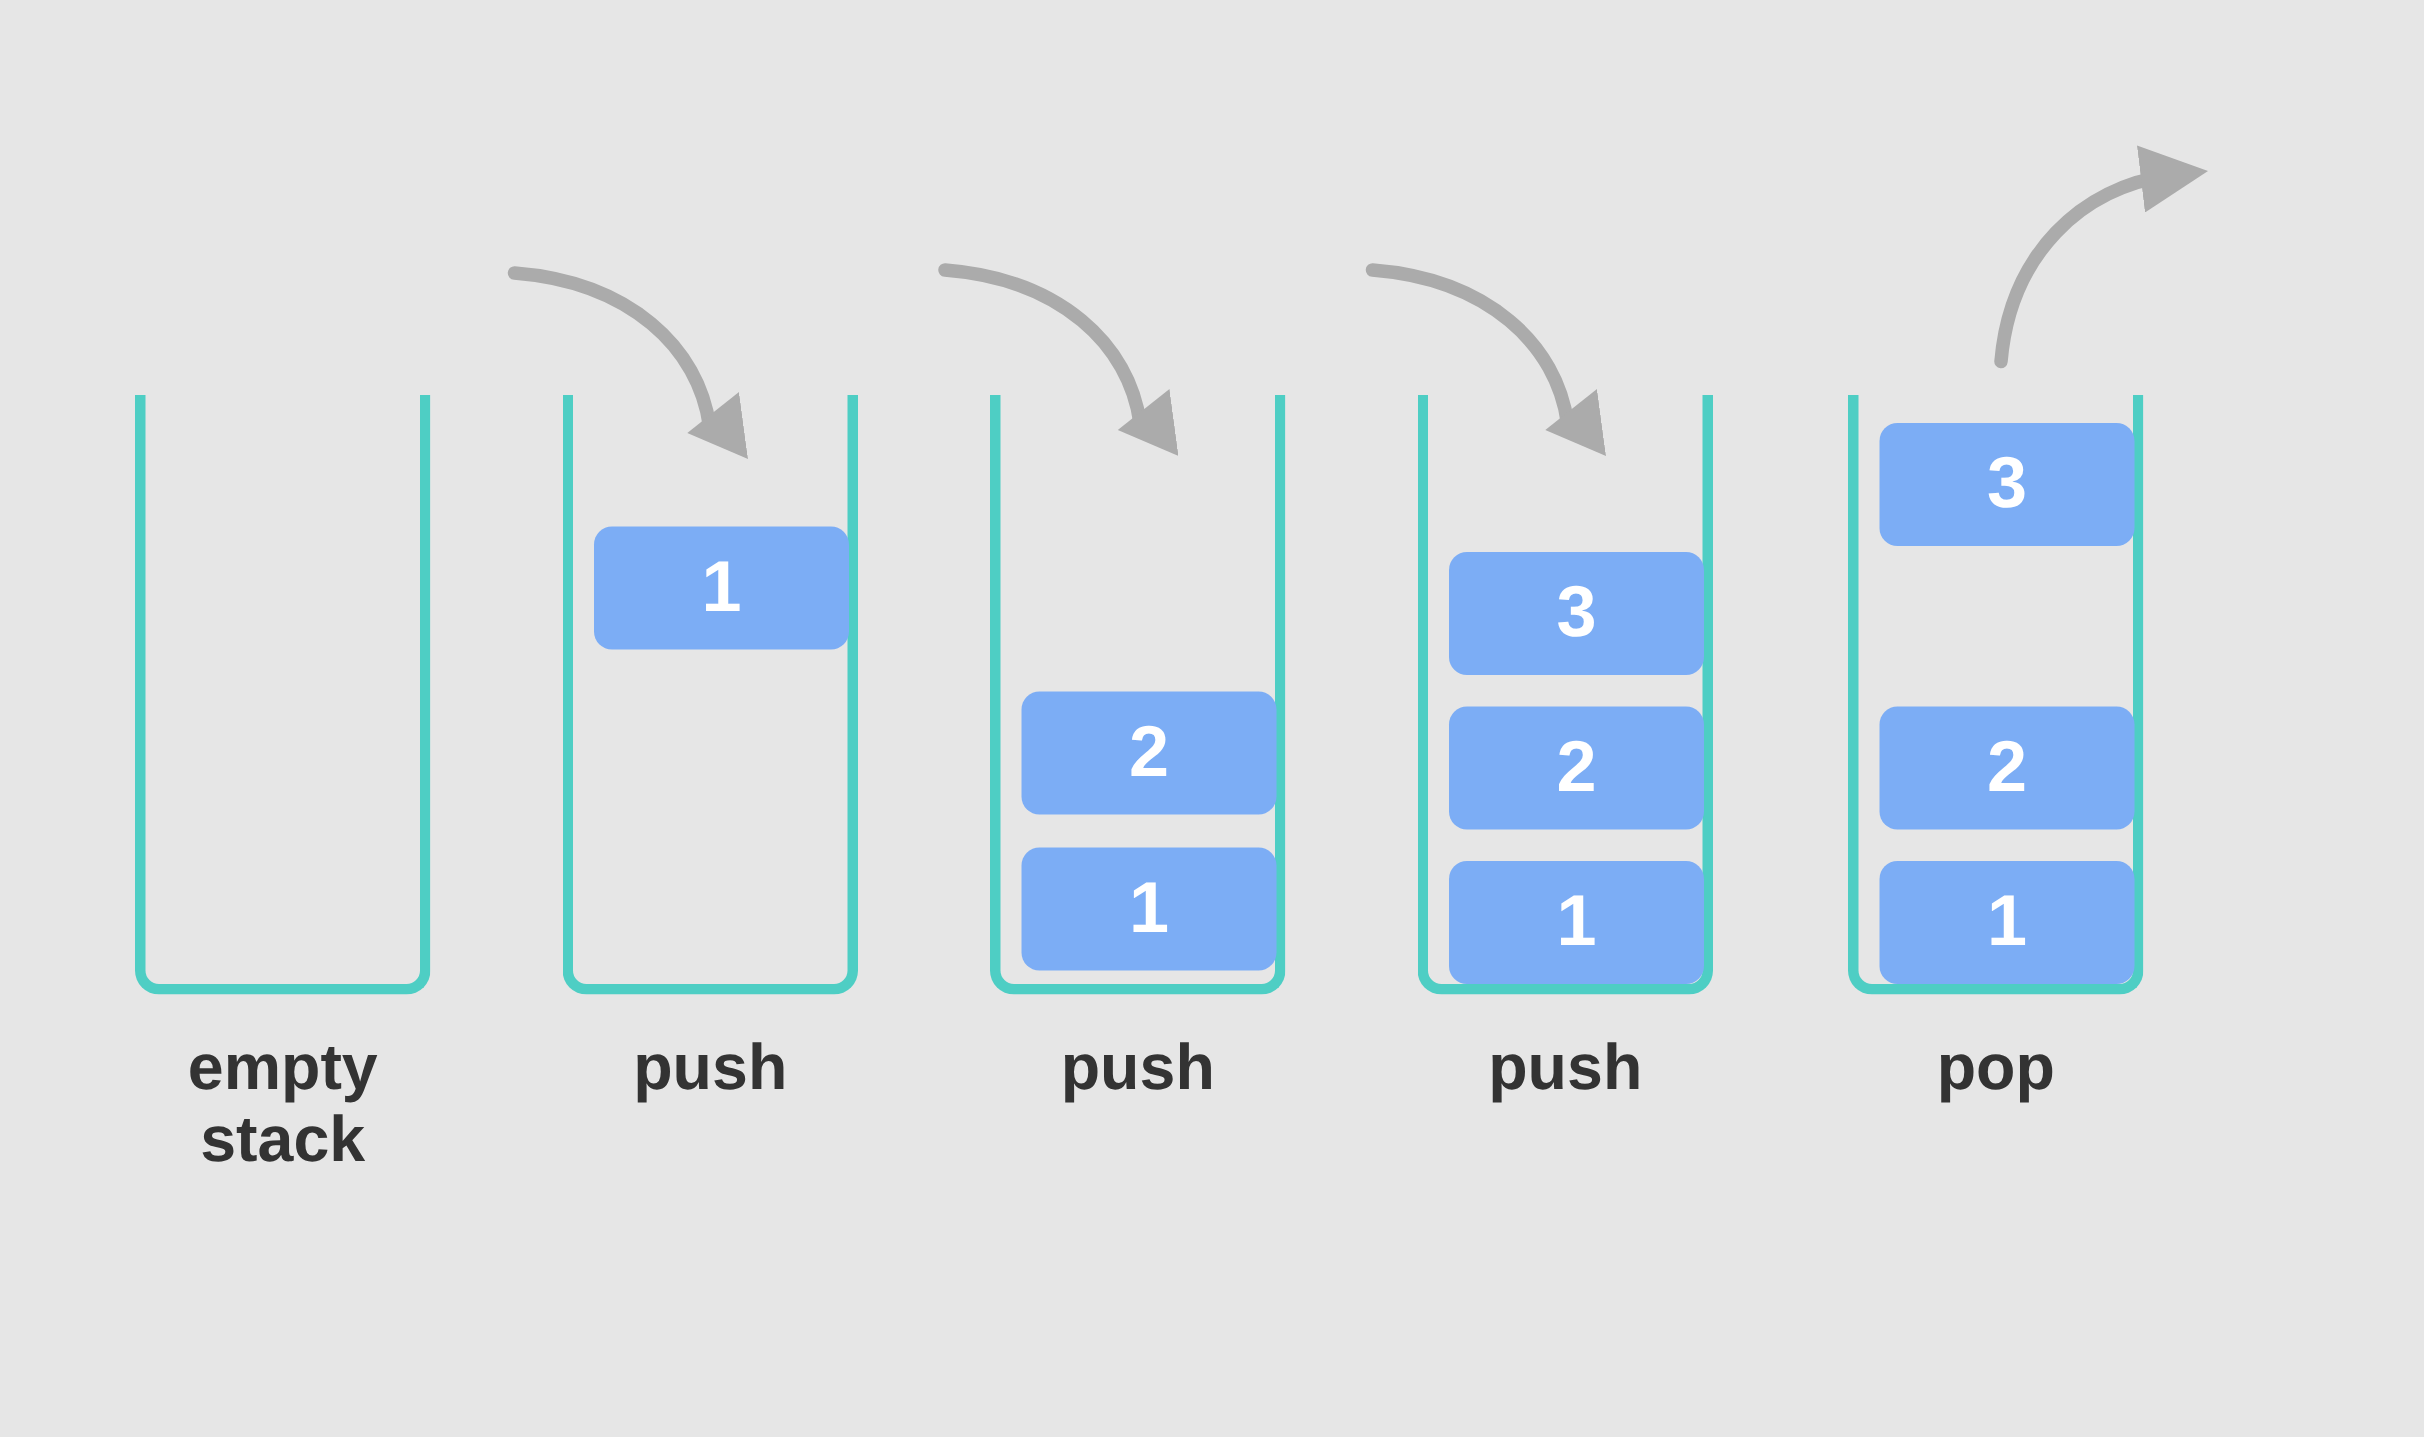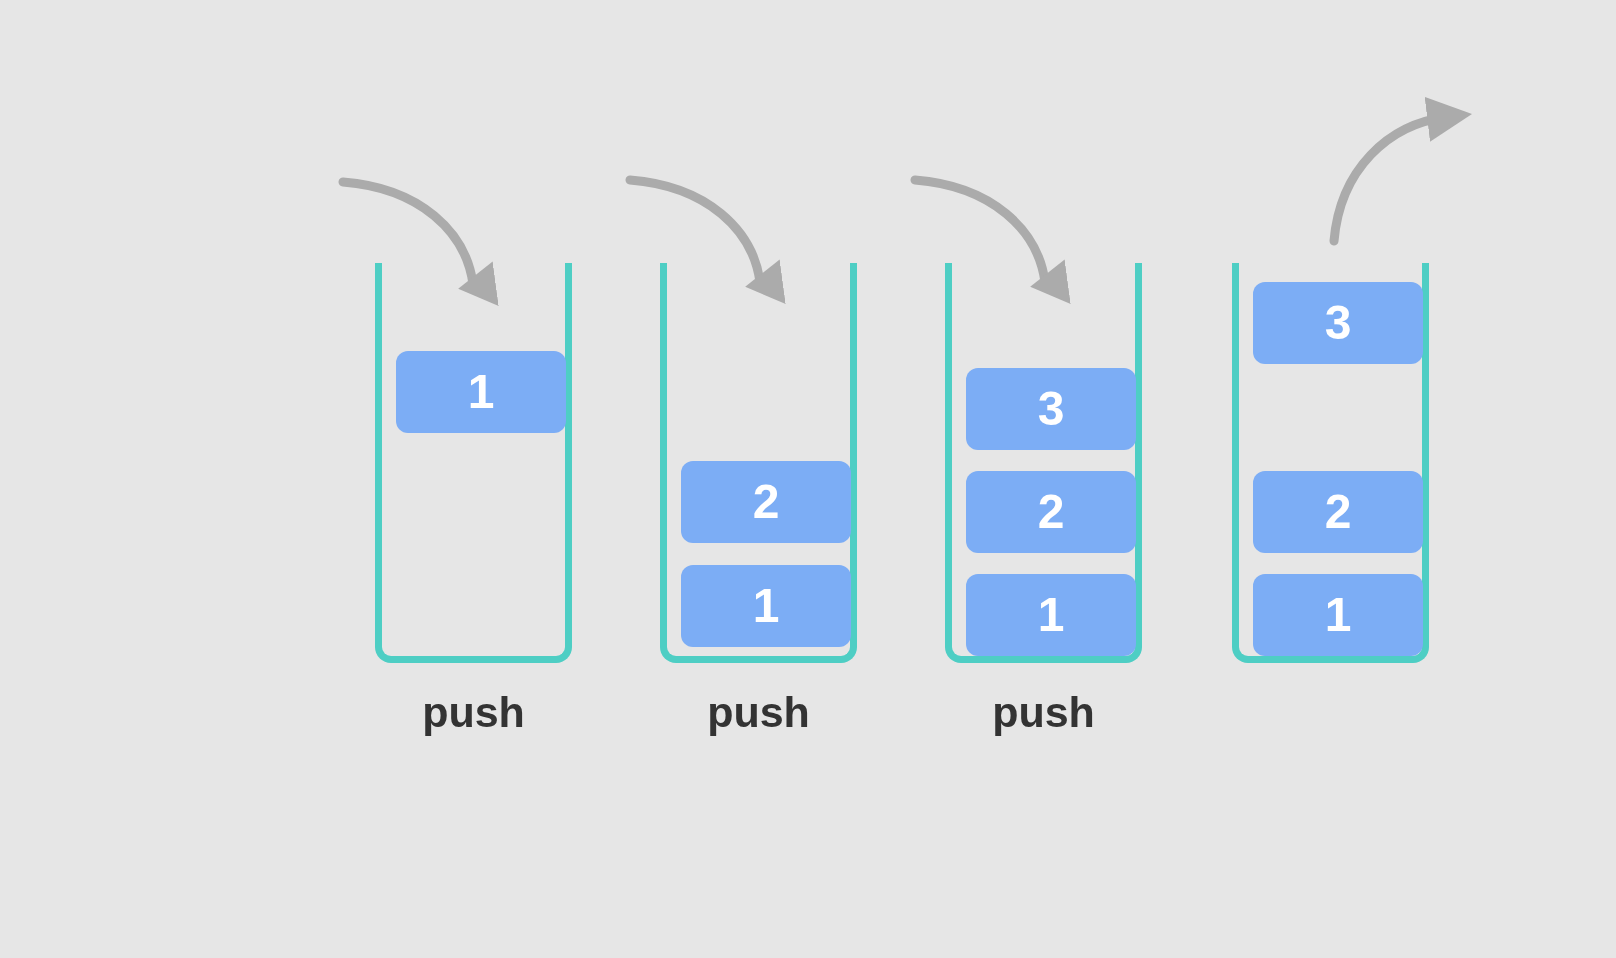--- a/index.html
+++ b/index.html
@@ -105,20 +105,25 @@
 
     <g>
       <path d="M 915 180 C 992 186 1038 230 1045 282" fill="none" stroke="#ababab" stroke-width="9" stroke-linecap="round" marker-end="url(#head-down)"></path>
     </g>
 
     <g>
       <path d="M 1334 241 C 1340 170 1388 124 1447 117" fill="none" stroke="#ababab" stroke-width="9" stroke-linecap="round" marker-end="url(#head-right)"></path>
     </g>
   </svg>
 
+  <div class="stack-col" style="left:90px;">
+    <div class="stack-container"></div>
+    <div class="stack-label">empty
+stack</div>
+  </div>
 
   <div class="stack-col" style="left:375px;">
     <div class="stack-container">
       <div class="cell" style="top:88px;">1</div>
     </div>
     <div class="stack-label">push</div>
   </div>
 
   <div class="stack-col" style="left:660px;">
     <div class="stack-container">
@@ -136,15 +141,16 @@
     </div>
     <div class="stack-label">push</div>
   </div>
 
   <div class="stack-col" style="left:1232px;">
     <div class="stack-container">
       <div class="cell" style="top:19px;">3</div>
       <div class="cell" style="top:208px;">2</div>
       <div class="cell" style="top:311px;">1</div>
     </div>
+    <div class="stack-label">pop</div>
   </div>
 
 </div>
 
 </body></html>

